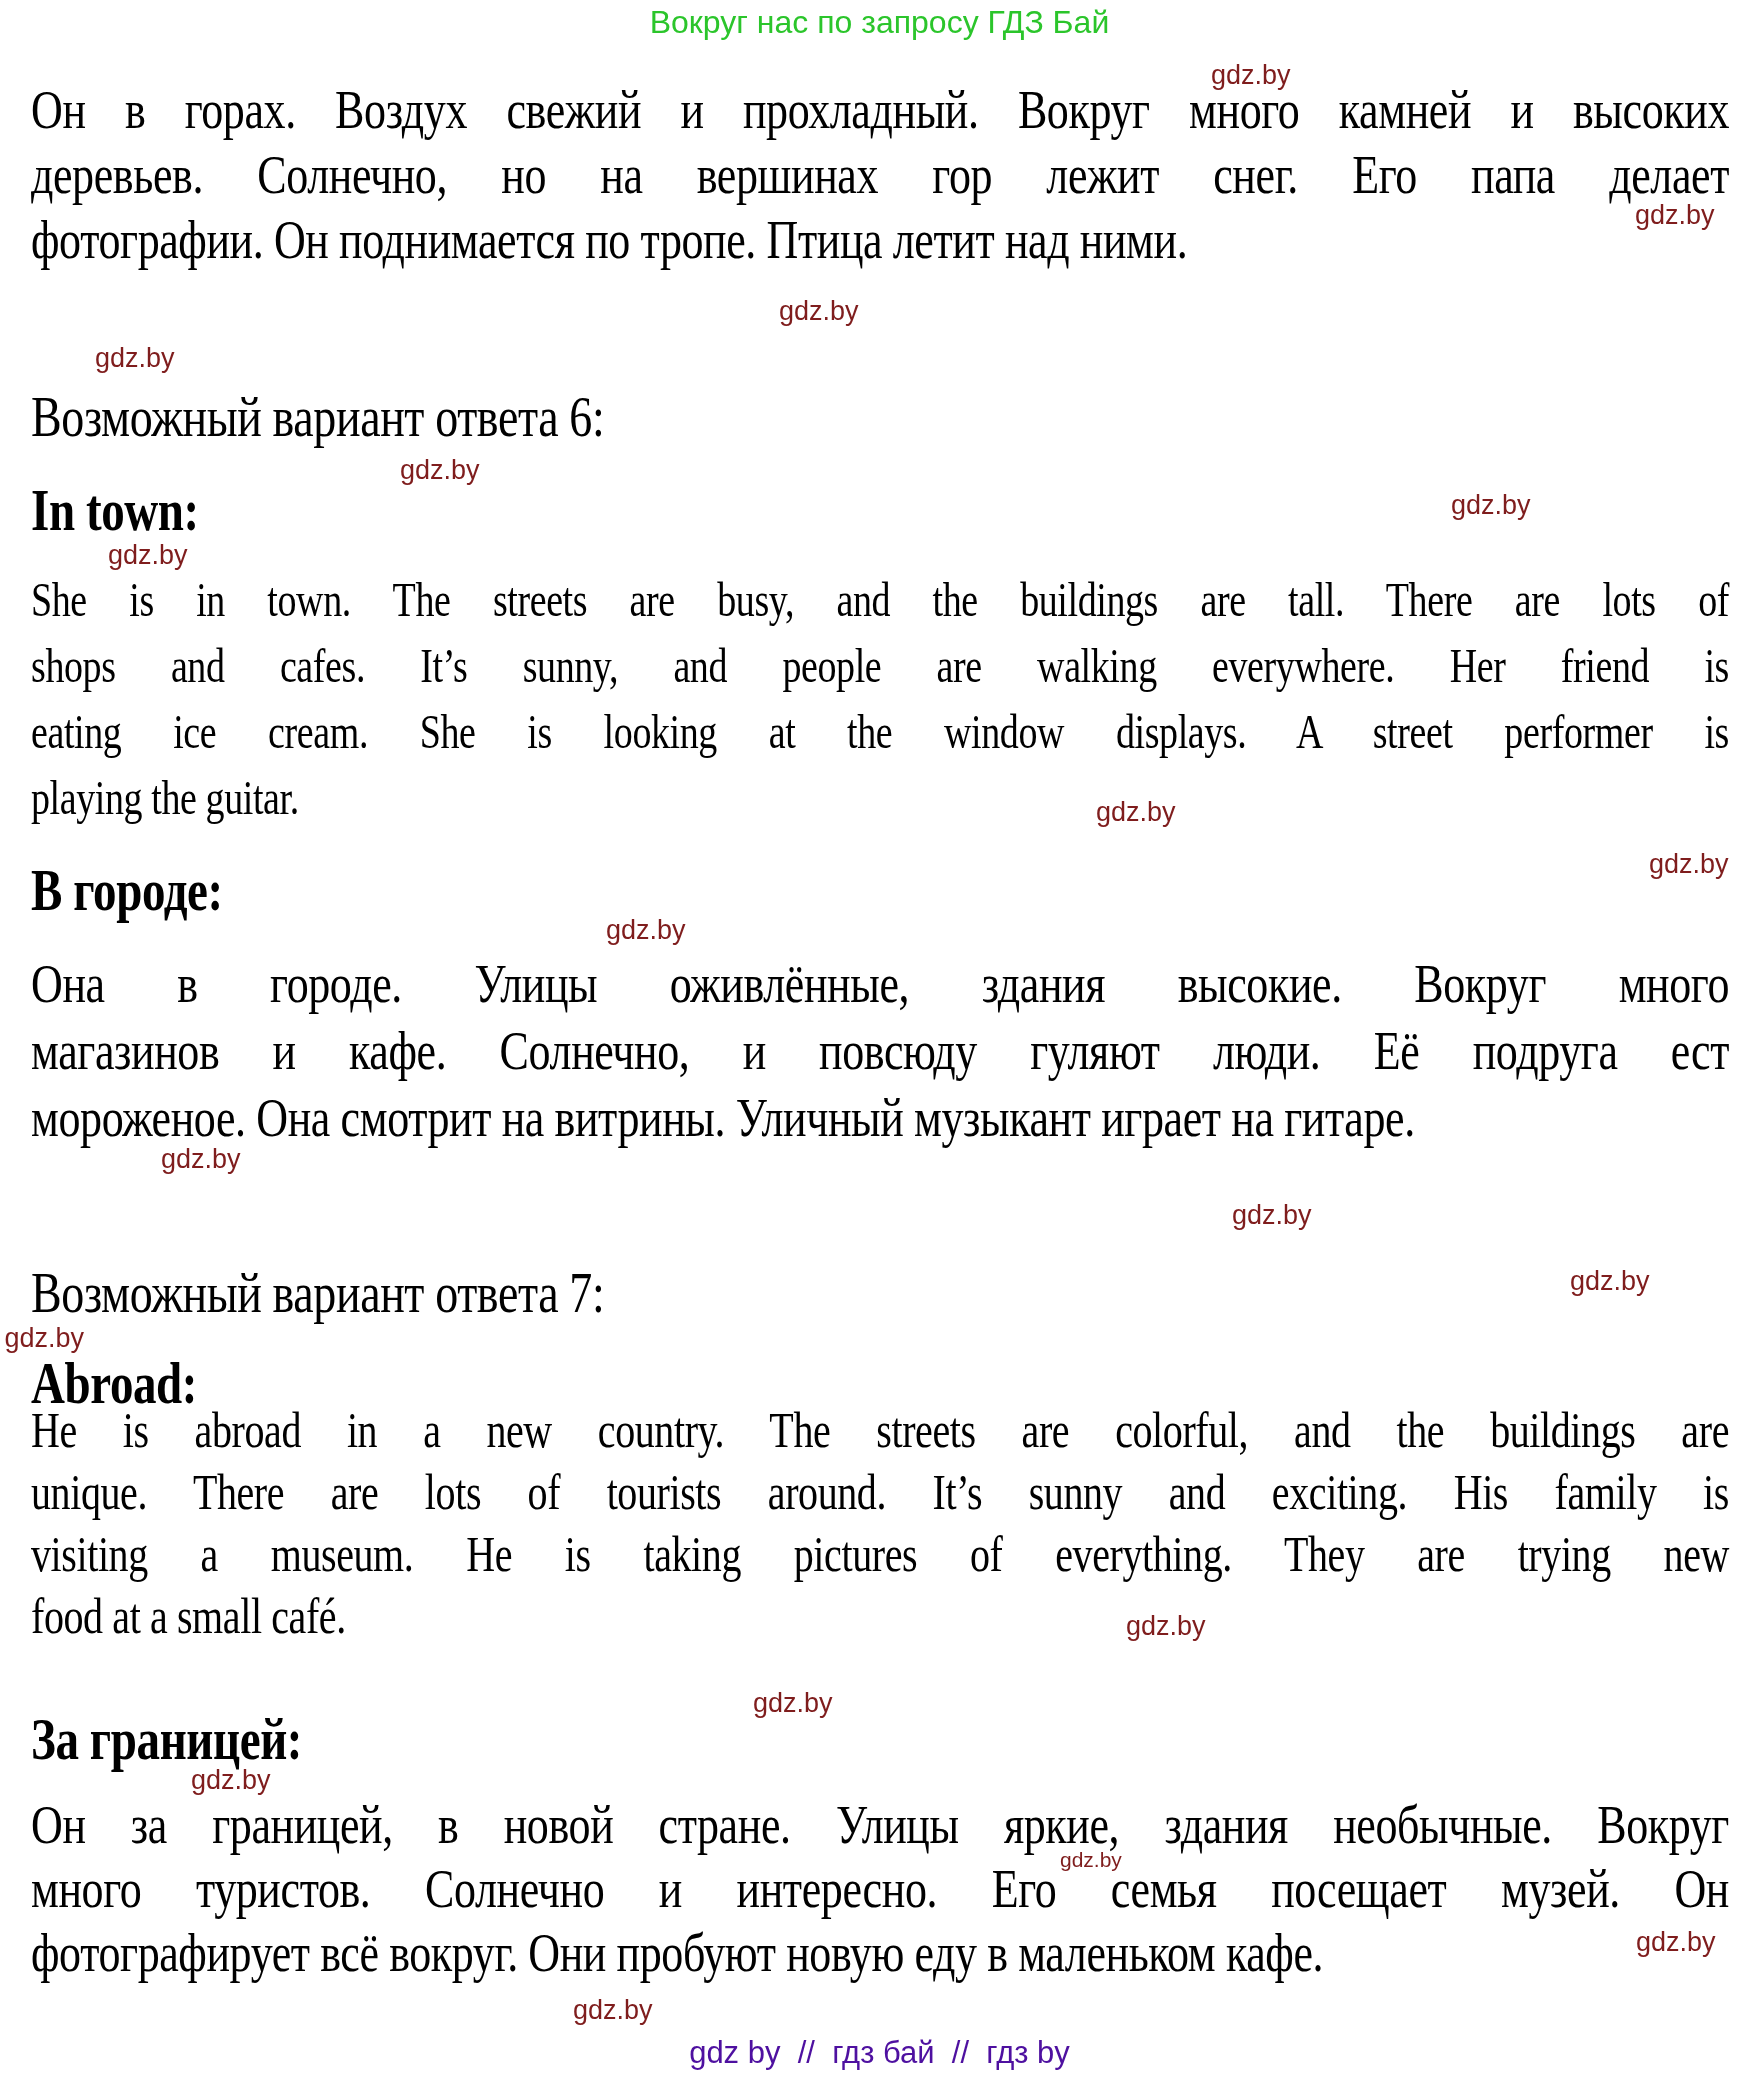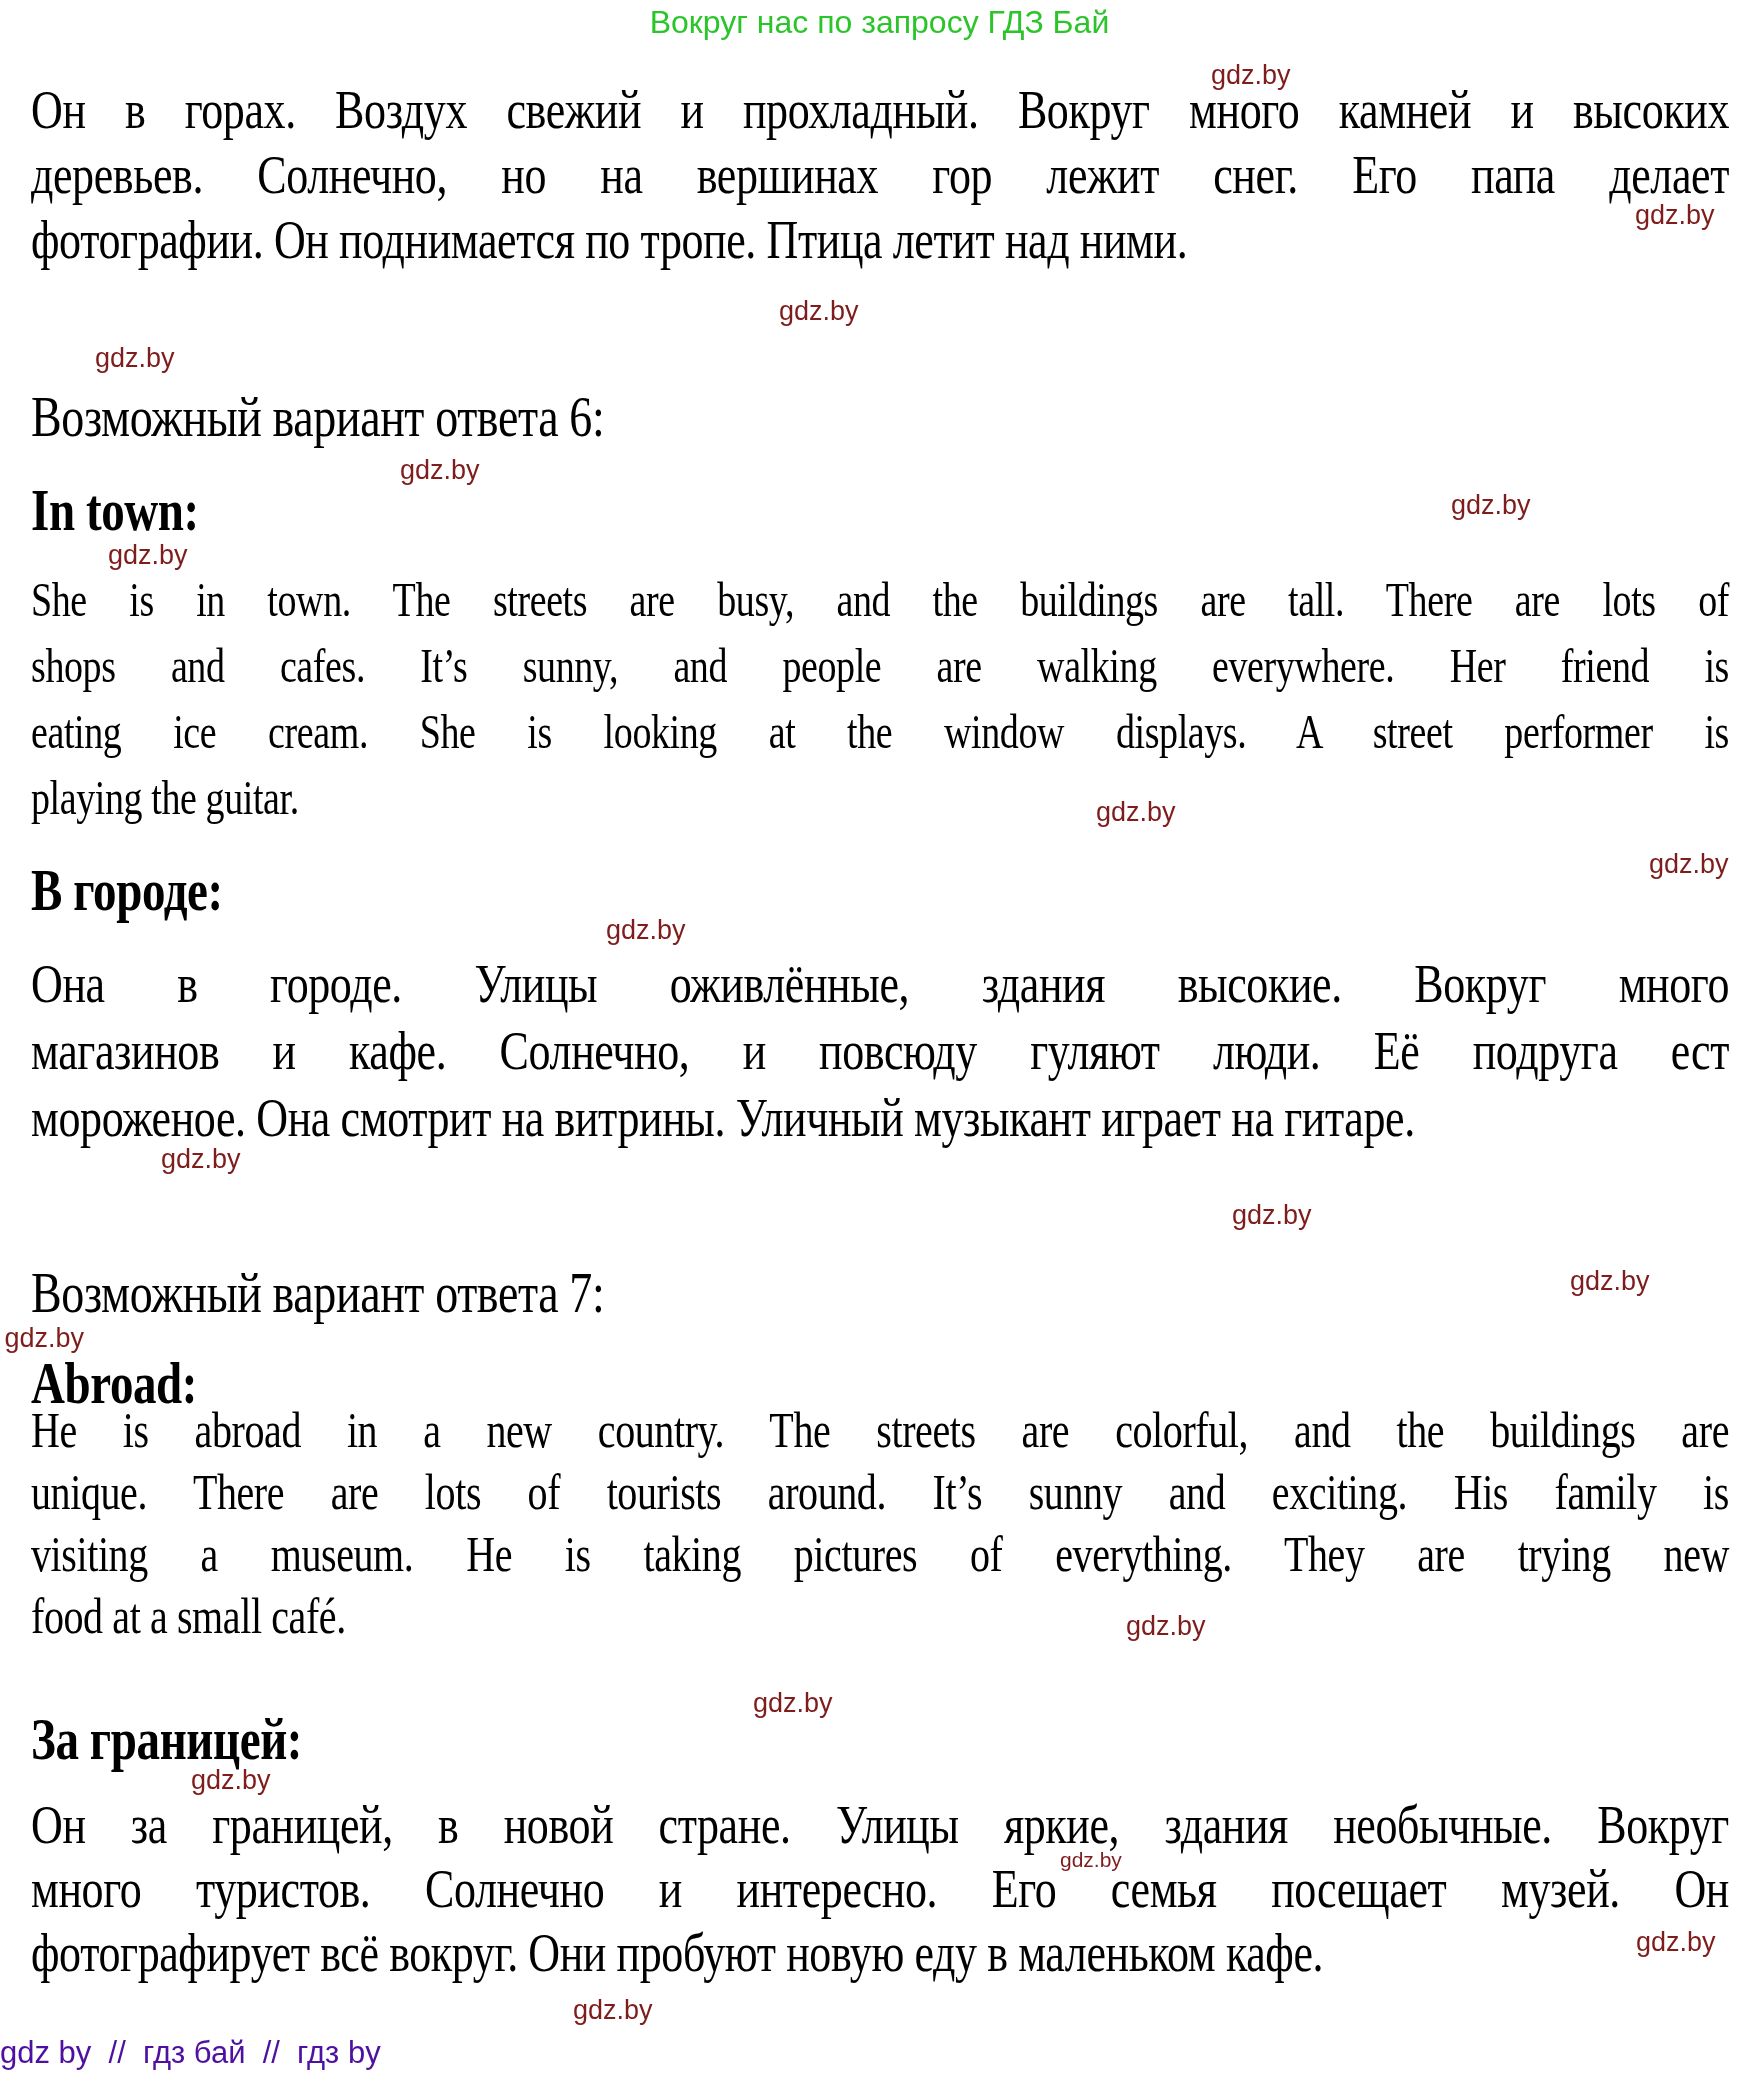--- a/index.html
+++ b/index.html
@@ -19,21 +19,21 @@
   .tline{transform:scaleY(1.26);transform-origin:50% 50%;}
   .jline{text-align:justify;text-align-last:justify;}
   .jline.last{text-align-last:left;}
   .heading{font-weight:bold;font-size:47px;line-height:65px;height:65px;white-space:nowrap;}
   .heading.regular{font-weight:normal;font-size:46px;}
   .wm{
     position:absolute;font-family:"Liberation Sans","DejaVu Sans",sans-serif;
     color:#7f1d1d;line-height:1;white-space:nowrap;letter-spacing:0;
   }
   .footer{
-    position:absolute;top:2033px;left:0;width:100%;text-align:left;
+    position:absolute;top:2033px;left:0;width:100%;text-align:center;
     font-family:"Liberation Sans","DejaVu Sans",sans-serif;
     font-size:31px;line-height:40px;white-space:pre;
   }
 </style>
 </head>
 <body>
 
 <div class="page">
 
   <div class="banner" style="color: rgb(43, 197, 43);">Вокруг нас по запросу ГДЗ Бай</div>

